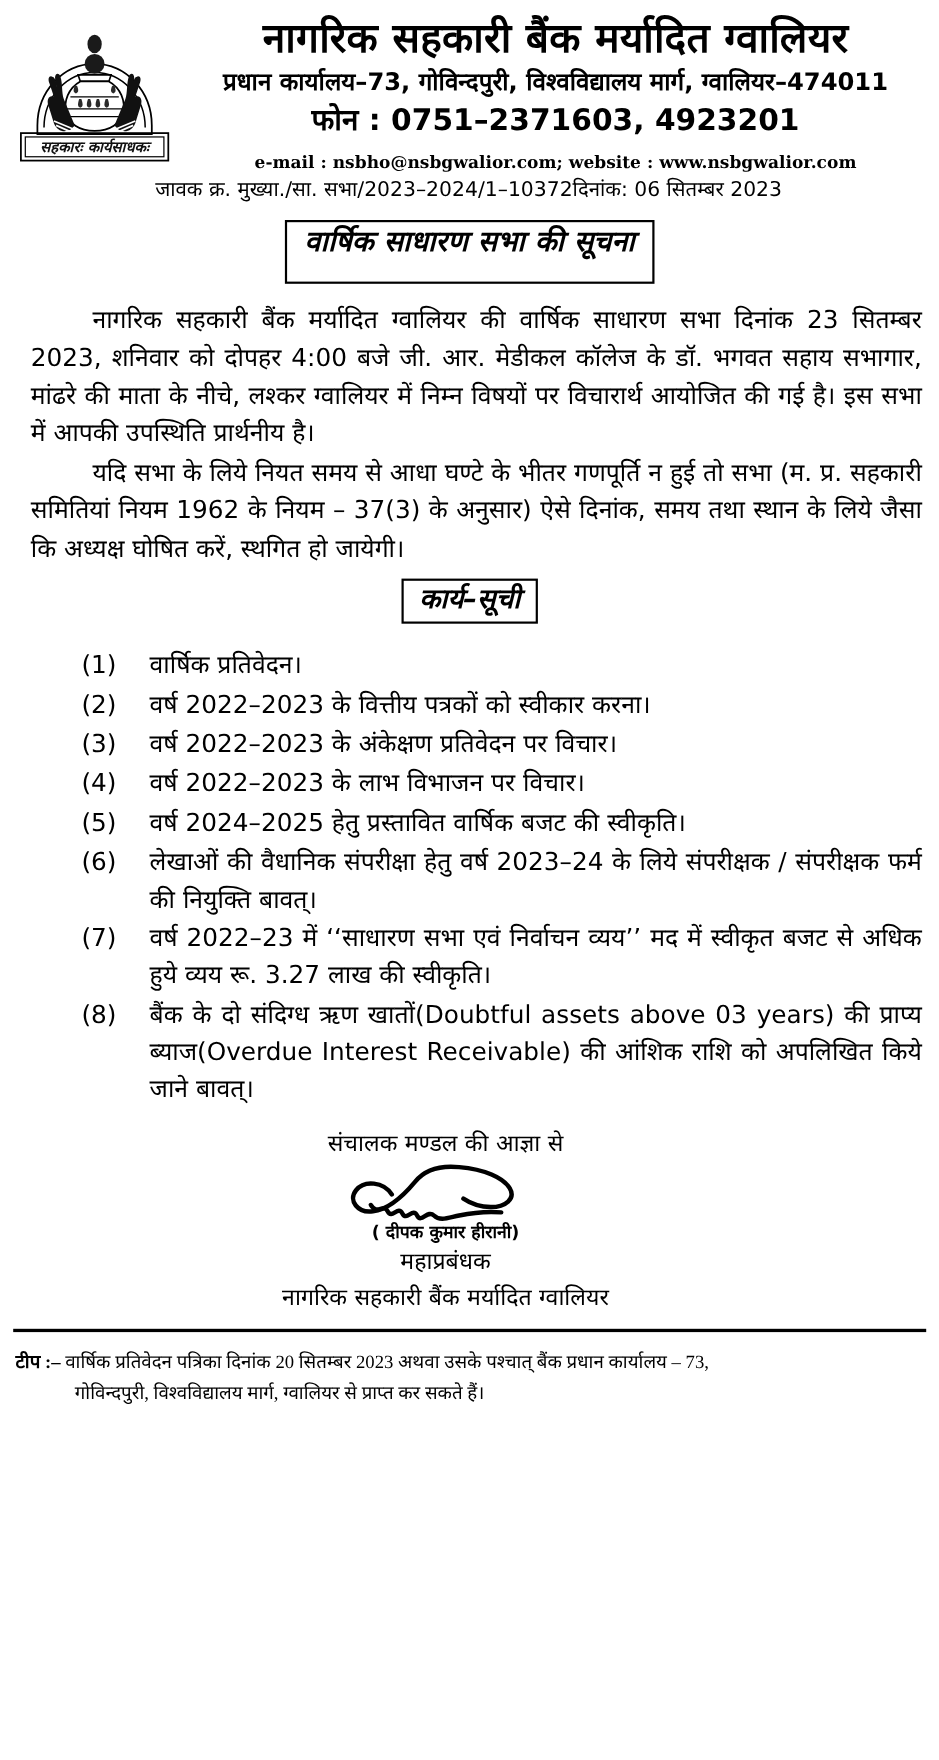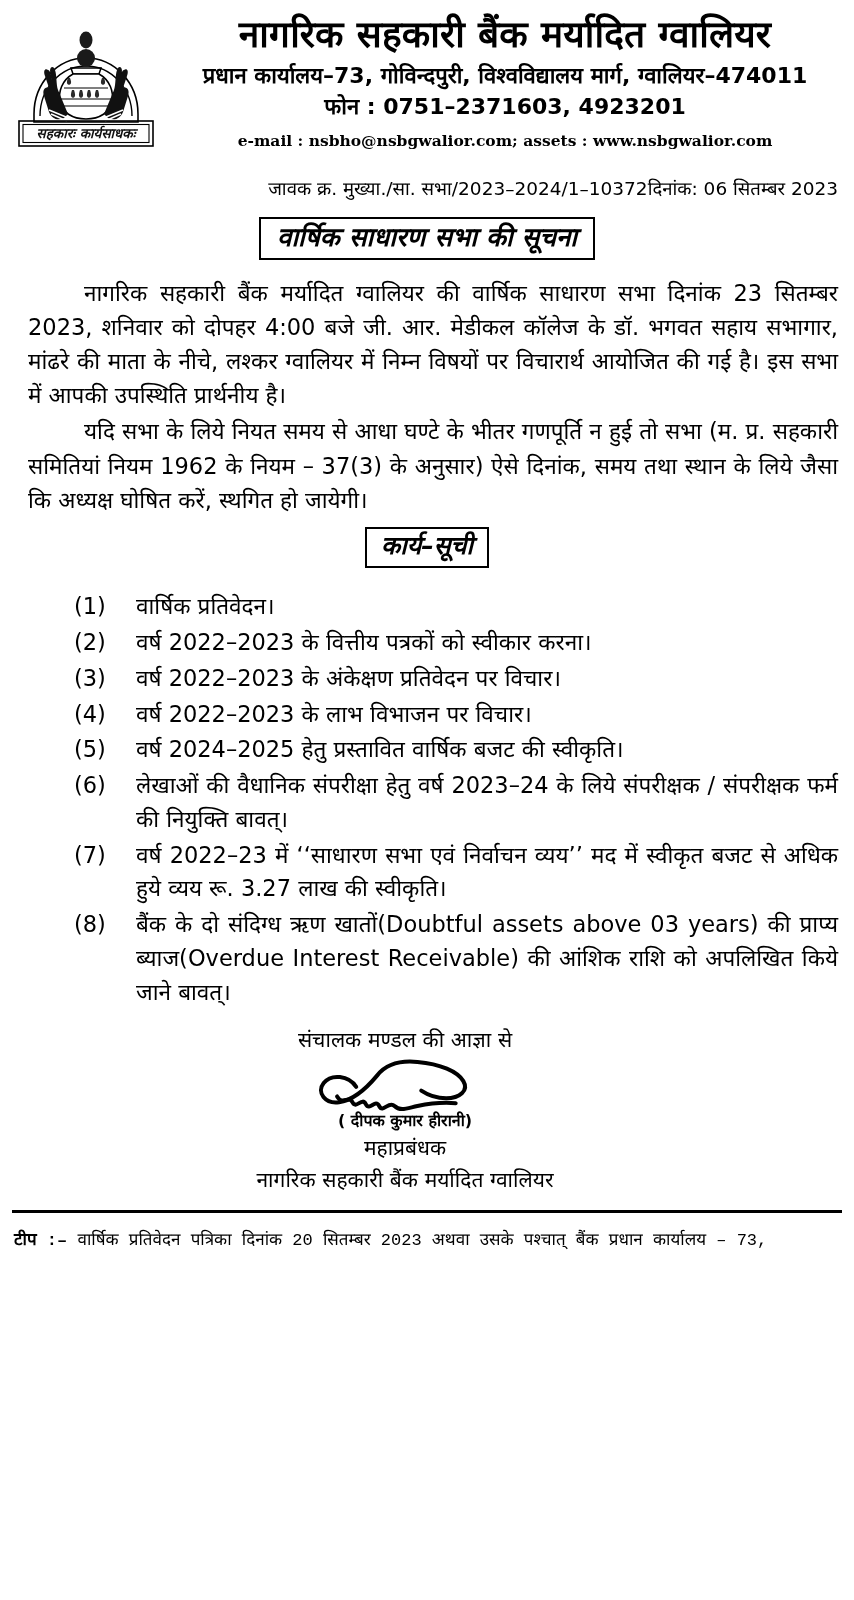--- a/index.html
+++ b/index.html
@@ -61,55 +61,55 @@
     font-family: "DejaVu Sans", sans-serif;
     font-weight: bold;
     font-size: 22px;
     line-height: 1.35;
     margin-top: 6px;
     white-space: nowrap;
   }
   .bank-phone {
     font-family: "DejaVu Sans", sans-serif;
     font-weight: bold;
-    font-size: 22px;
+    font-size: 27px;
     line-height: 1.35;
     margin-top: 1px;
     white-space: nowrap;
   }
   .bank-email {
     font-family: "DejaVu Serif", "Liberation Serif", serif;
     font-weight: bold;
     font-size: 15.5px;
     line-height: 1.3;
     margin-top: 9px;
     white-space: nowrap;
   }
 
   
   .ref-row {
     display: flex;
-    justify-content: flex-end;
+    justify-content: center;
     align-items: baseline;
     font-family: "DejaVu Sans", sans-serif;
     font-size: 18.5px;
-    margin-top: 24px;
+    margin-top: 0;
     padding: 0 4px 0 2px;
   }
   .ref-row span { white-space: nowrap; }
 
   
   .title-wrap {
     display: flex;
     justify-content: center;
     margin-top: 17px;
   }
   .title-box {
     border: 2px solid #000;
-    padding: 3px 16px 4px 16px;
+    padding: 3px 16px 20px 16px;
     font-family: "DejaVu Sans", sans-serif;
     font-weight: bold;
     font-style: italic;
     font-size: 26px;
     line-height: 1.22;
     white-space: nowrap;
   }
 
   
   .body-block {
@@ -205,21 +205,21 @@
   }
 
   
   .footer-rule {
     border: none;
     border-top: 3px solid #000;
     margin: 14px 0 0 0;
   }
   .note-block {
     margin-top: 14px;
-    font-family: Liberation Mono, monospace;
+    font-family: Liberation Serif, serif;
     font-size: 17px;
     line-height: 1.62;
     padding: 0 6px 0 2px;
   }
   .note-line1 { white-space: nowrap; }
   .note-label { font-weight: bold; }
   .note-line2 {
     padding-left: 54px;
   }
 </style>
@@ -271,21 +271,21 @@
           <rect x="11" y="106.5" width="126" height="18" fill="none" stroke="#000" stroke-width="1.1"></rect>
           <text x="74" y="120" text-anchor="middle" font-family="DejaVu Sans, sans-serif" font-size="13.5" font-weight="bold" font-style="italic" fill="#111">सहकारः कार्यसाधकः</text>
         </svg>
       </div>
     </div>
 
     <div class="head-text">
       <div class="bank-name">नागरिक सहकारी बैंक मर्यादित ग्वालियर</div>
       <div class="bank-address">प्रधान कार्यालय–73, गोविन्दपुरी, विश्वविद्यालय मार्ग, ग्वालियर–474011</div>
       <div class="bank-phone">फोन : 0751–2371603, 4923201</div>
-      <div class="bank-email">e-mail : nsbho@nsbgwalior.com; assets : www.nsbgwalior.com</div>
+      <div class="bank-email">e-mail : nsbho@nsbgwalior.com; website : www.nsbgwalior.com</div>
     </div>
   </div>
 
   <div class="ref-row">
     <span>जावक क्र. मुख्या./सा. सभा/2023–2024/1–10372</span>
     <span>दिनांक: 06 सितम्बर 2023</span>
   </div>
 
   <div class="title-wrap">
     <div class="title-box">वार्षिक साधारण सभा की सूचना</div>
@@ -352,15 +352,16 @@
     <div class="sign-desig">महाप्रबंधक</div>
     <div class="sign-bank">नागरिक सहकारी बैंक मर्यादित ग्वालियर</div>
   </div>
 
   <hr class="footer-rule">
   <div class="note-block">
     <div class="note-line1">
       <span class="note-label">टीप :–</span>
       <span>वार्षिक प्रतिवेदन पत्रिका दिनांक 20 सितम्बर 2023 अथवा उसके पश्चात् बैंक प्रधान कार्यालय – 73,</span>
     </div>
+    <div class="note-line2">गोविन्दपुरी, विश्वविद्यालय मार्ग, ग्वालियर से प्राप्त कर सकते हैं।</div>
   </div>
 
 </div>
 
 </body></html>

